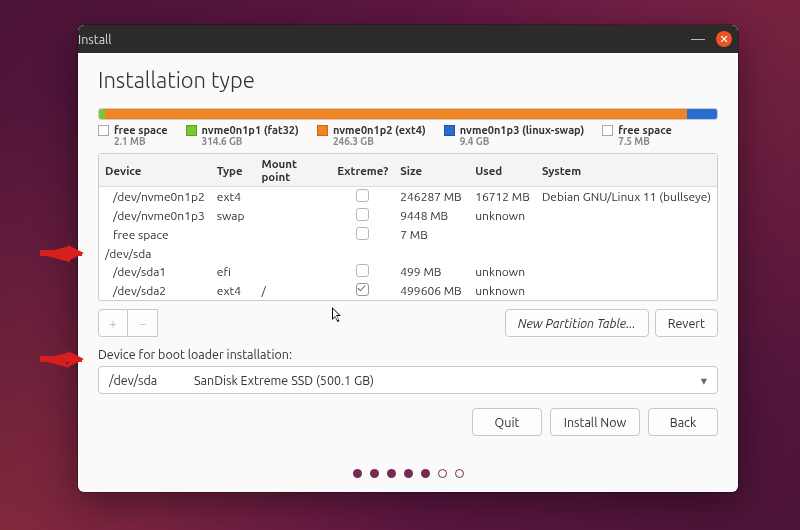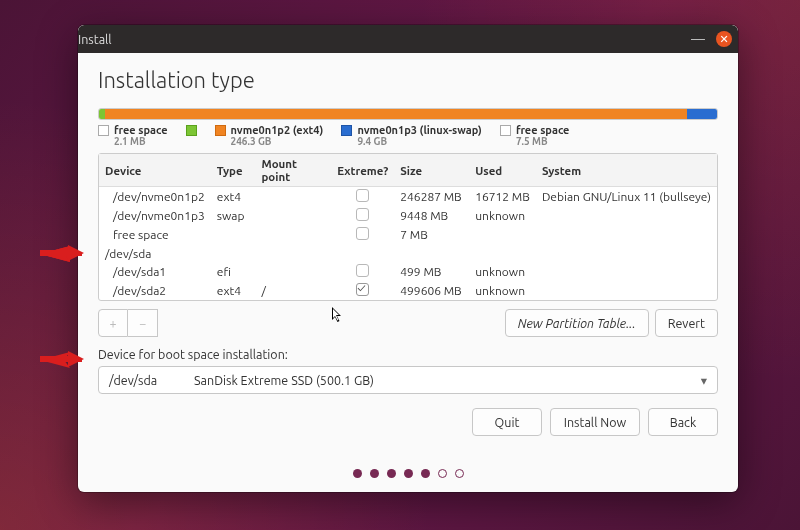--- a/index.html
+++ b/index.html
@@ -115,20 +115,24 @@
     <div class="legend" id="legend">
         <div class="lg">
           <div class="box" style="background: rgb(255, 255, 255); border-color: rgb(170, 170, 170);"></div>
           <div class="txt">
             <div class="t1">free space</div>
             <div class="t2">2.1 MB</div>
           </div>
         </div>
         <div class="lg">
           <div class="box" style="background: rgb(124, 197, 52); border-color: rgb(90, 161, 28);"></div>
+          <div class="txt">
+            <div class="t1">nvme0n1p1 (fat32)</div>
+            <div class="t2">314.6 GB</div>
+          </div>
         </div>
         <div class="lg">
           <div class="box" style="background: rgb(240, 132, 34); border-color: rgb(207, 106, 15);"></div>
           <div class="txt">
             <div class="t1">nvme0n1p2 (ext4)</div>
             <div class="t2">246.3 GB</div>
           </div>
         </div>
         <div class="lg">
           <div class="box" style="background: rgb(42, 109, 208); border-color: rgb(30, 84, 166);"></div>
@@ -213,21 +217,21 @@
     </div>
 
     <div class="toolbar">
       <div class="btn sq disabled">+</div>
       <div class="btn sq2 disabled">−</div>
       <div class="spacer"></div>
       <div class="btn" style="margin-right:6px;font-style:italic;">New Partition Table...</div>
       <div class="btn">Revert</div>
     </div>
 
-    <div class="label">Device for boot space installation:</div>
+    <div class="label">Device for boot loader installation:</div>
     <div class="select">
       <span class="dev">/dev/sda</span>
       <span>SanDisk Extreme SSD (500.1 GB)</span>
       <span class="caret">▾</span>
     </div>
 
     <div class="footer-btns">
       <div class="btn" style="min-width:70px;">Quit</div>
       <div class="btn" style="min-width:90px;">Install Now</div>
       <div class="btn" style="min-width:70px;">Back</div>

